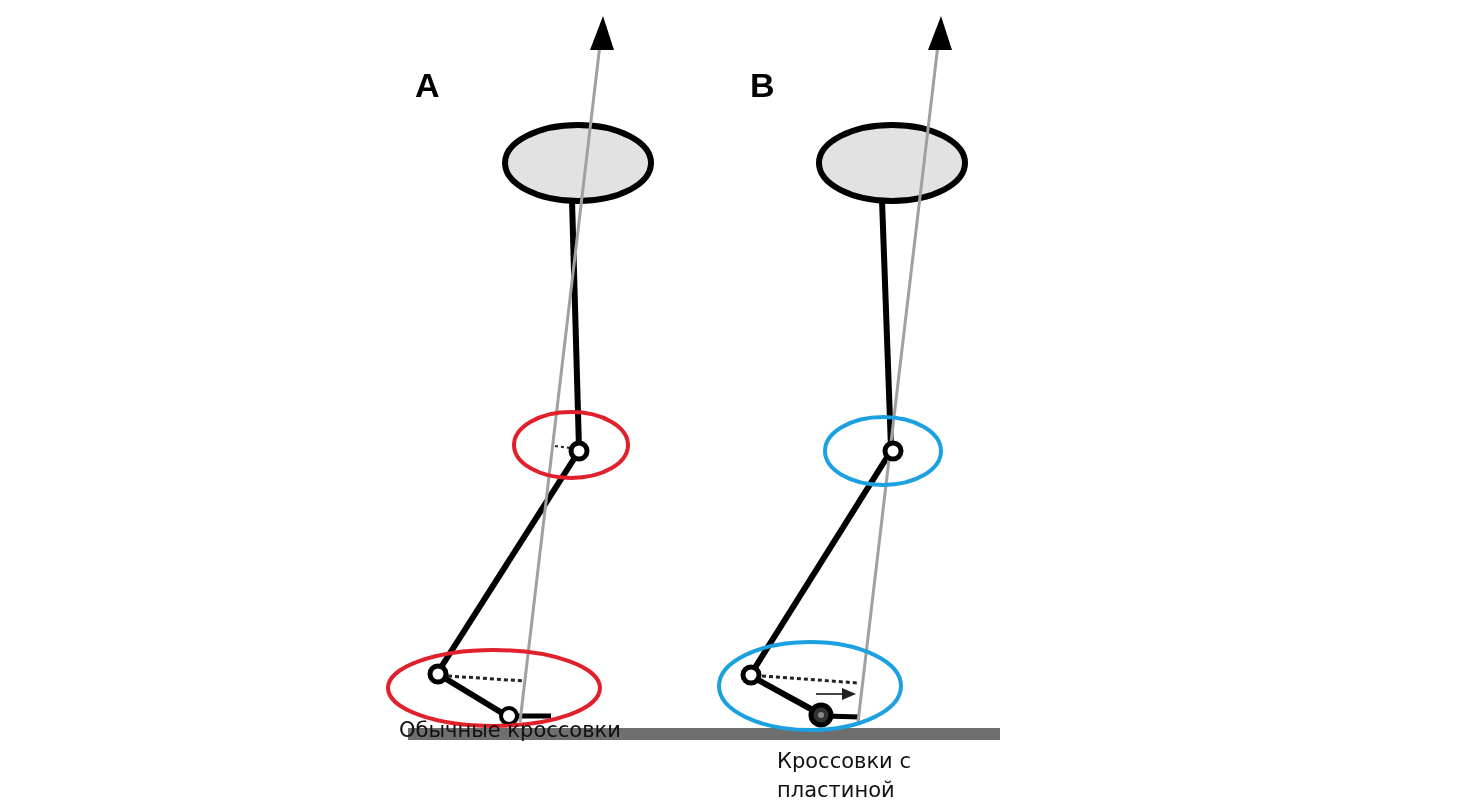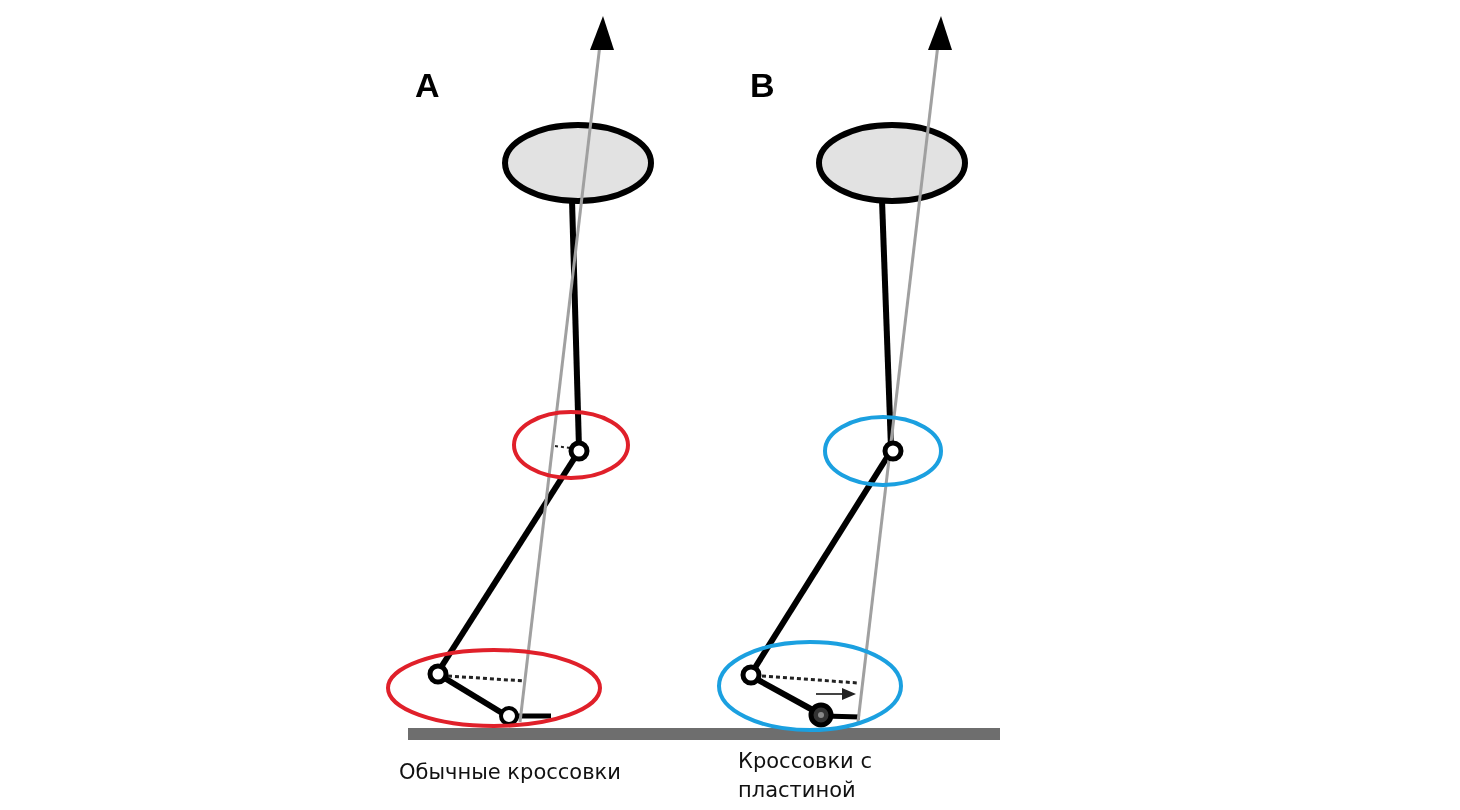--- a/index.html
+++ b/index.html
@@ -1,21 +1,21 @@
 <!DOCTYPE html>
 <html><head>
   <meta charset="utf-8">
   <style>
     html, body { margin: 0; padding: 0; background: #ffffff; }
     body { width: 1460px; height: 810px; position: relative; overflow: hidden; font-family: "DejaVu Sans", sans-serif; }
     #diagram { position: absolute; left: 0; top: 0; width: 1460px; height: 810px; }
     .panel-label { font-family: "Liberation Sans", sans-serif; font-weight: bold; font-size: 34px; fill: #000; }
     .caption { position: absolute; font-family: "DejaVu Sans", sans-serif; font-size: 21px; color: #111; line-height: 29px; white-space: nowrap; }
-    #caption-a { left: 399px; top: 758px; }
-    #caption-b { left: 738px; top: 747px; width: 170px; white-space: normal; }
+    #caption-a { left: 399px; top: 716px; }
+    #caption-b { left: 777px; top: 747px; width: 170px; white-space: normal; }
   </style>
 </head>
 <body>
 
 <svg id="diagram" viewBox="0 0 1460 810" xmlns="http://www.w3.org/2000/svg">
   <defs>
     <marker id="arrow-head" markerWidth="10" markerHeight="14" refX="5" refY="13" orient="auto" markerUnits="userSpaceOnUse"></marker>
   </defs>
 
   <rect x="408" y="728" width="592" height="12" fill="#6e6e6e"></rect>

